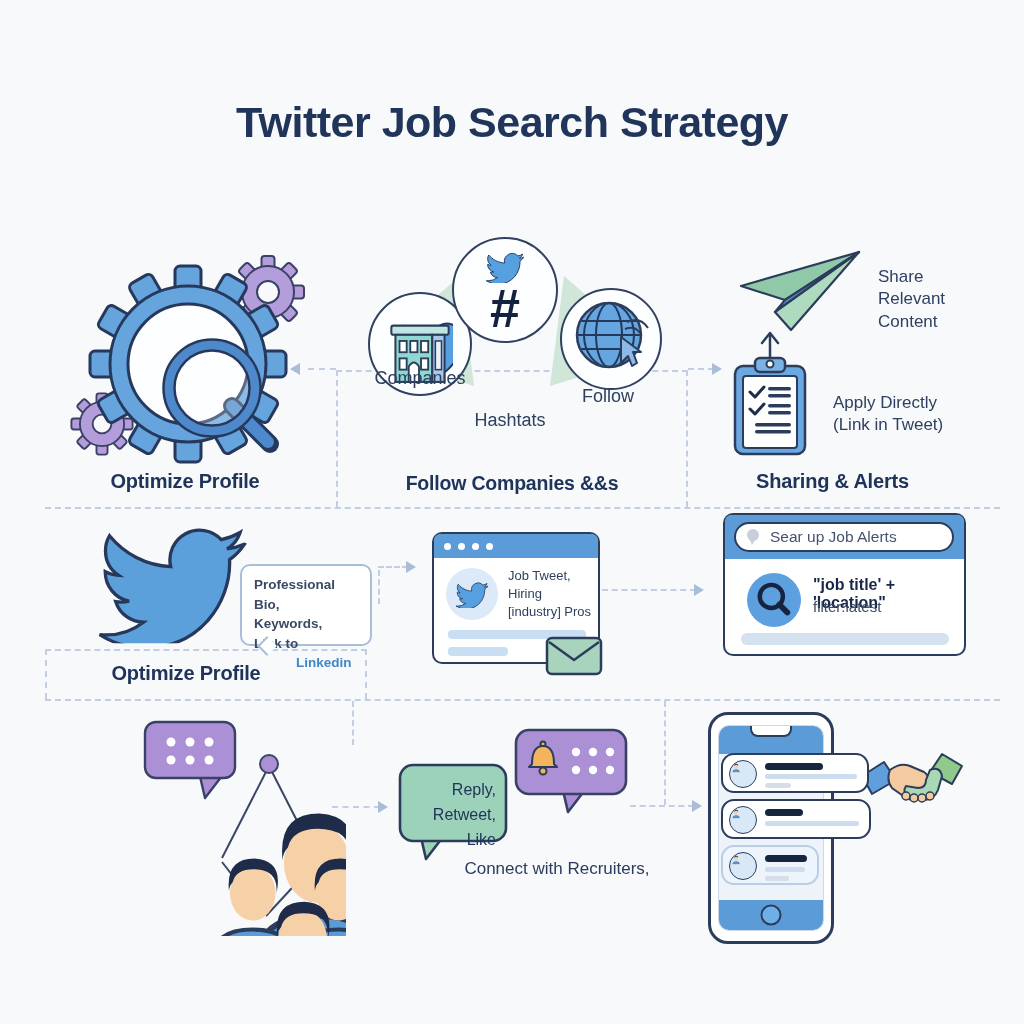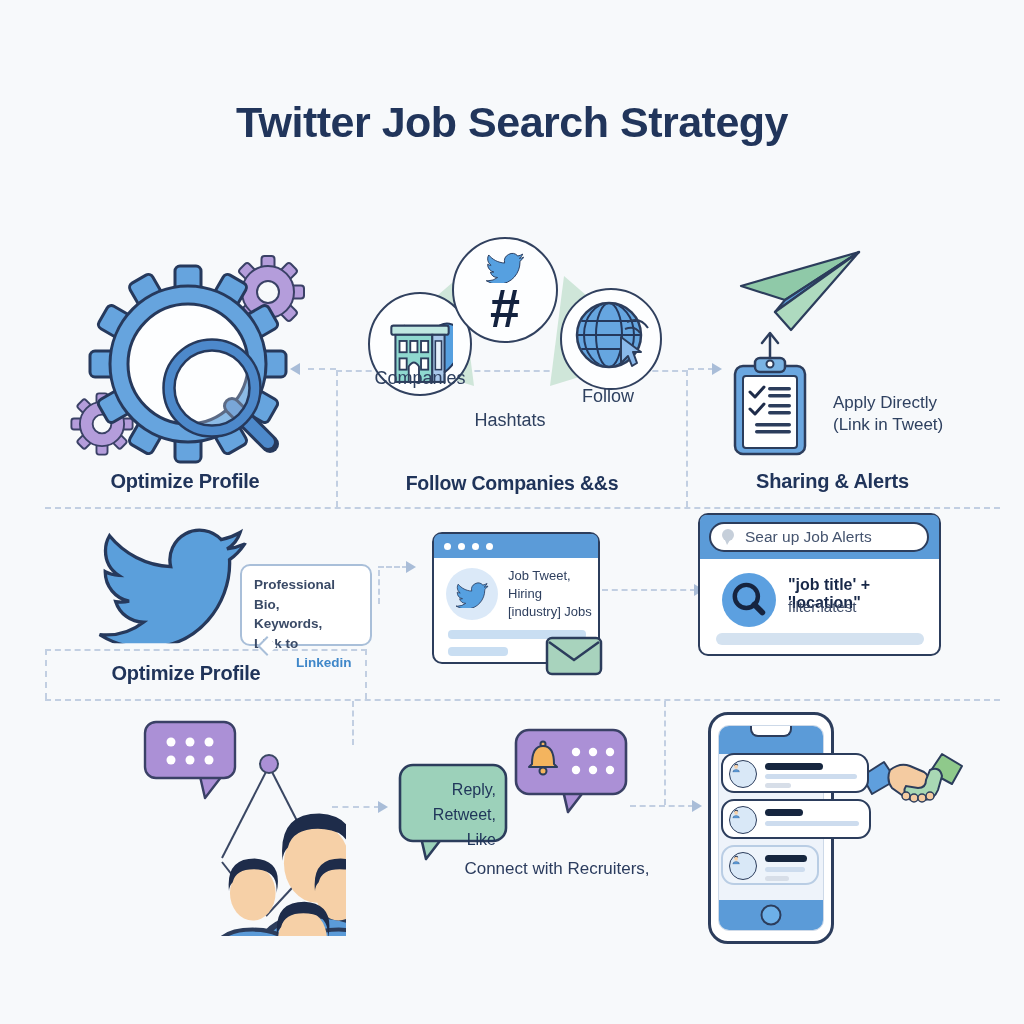--- a/index.html
+++ b/index.html
@@ -188,20 +188,25 @@
   <div class="lbl" style="left:360px;top:368px;width:120px;">Companies</div>
   <div class="lbl" style="left:548px;top:386px;width:120px;">Follow</div>
   <div class="lbl" style="left:455px;top:410px;width:110px;">Hashtats</div>
   <div class="cap" style="left:378px;top:472px;width:268px;font-size:19.5px;">Follow Companies &amp;&amp;s</div>
 
   <svg class="abs" style="left:733px;top:248px;" width="132" height="86" viewBox="0 0 132 86">
     <polygon points="126,4 8,38 52,52" fill="#8fc9a8" stroke="#2c3d5c" stroke-width="2.2" stroke-linejoin="round"></polygon>
     <polygon points="126,4 52,52 42,64" fill="#5b9bd8" stroke="#2c3d5c" stroke-width="2.2" stroke-linejoin="round"></polygon>
     <polygon points="126,4 42,64 58,82" fill="#aedabf" stroke="#2c3d5c" stroke-width="2.2" stroke-linejoin="round"></polygon>
   </svg>
+  <div class="abs txt" style="left:878px;top:266px;width:110px;">
+    <div>Share</div>
+    <div>Relevant</div>
+    <div>Content</div>
+  </div>
   <svg class="abs" style="left:757px;top:326px;" width="26" height="36" viewBox="0 0 26 36">
     <line x1="13" y1="34" x2="13" y2="9" stroke="#2c3d5c" stroke-width="2.5"></line>
     <polyline points="5,17 13,7 21,17" fill="none" stroke="#2c3d5c" stroke-width="2.5" stroke-linecap="round" stroke-linejoin="round"></polyline>
   </svg>
   <svg class="abs" style="left:731px;top:356px;" width="78" height="102" viewBox="0 0 78 102">
     <rect x="4" y="10" width="70" height="88" rx="8" fill="#6ba7e0" stroke="#2c3d5c" stroke-width="2.5"></rect>
     <rect x="12" y="20" width="54" height="72" rx="3" fill="#ffffff" stroke="#2c3d5c" stroke-width="2"></rect>
     <rect x="24" y="2" width="30" height="14" rx="5" fill="#7ab3e3" stroke="#2c3d5c" stroke-width="2.5"></rect>
     <circle cx="39" cy="8" r="3.5" fill="#fff" stroke="#2c3d5c" stroke-width="2"></circle>
     <path d="M19,36 l5,5 9,-10" stroke="#1e2c4a" stroke-width="3" fill="none" stroke-linecap="round" stroke-linejoin="round"></path>
@@ -238,32 +243,32 @@
       <span style="width:7px;height:7px;border-radius:50%;background:#fff;"></span>
     </div>
     <div style="position:absolute;left:12px;top:34px;width:52px;height:52px;border-radius:50%;background:#dbe9f8;display:flex;align-items:center;justify-content:center;">
       <svg width="34" height="28" viewBox="0 0 24 20">
           <use href="#sym-bird" fill="#56a0e0" stroke="#26395c" stroke-width="0.6"></use>
         </svg>
     </div>
     <div style="position:absolute;left:74px;top:33px;width:90px;font-size:13px;line-height:1.4;color:#2e3f5e;font-weight:500;">
       <div>Job Tweet,</div>
       <div>Hiring</div>
-      <div>[industry] Jobs</div>
+      <div>[industry] Pros</div>
     </div>
     <div class="bar blue-bar" style="left:14px;top:96px;width:138px;height:9px;"></div>
     <div class="bar blue-bar" style="left:14px;top:113px;width:60px;height:9px;"></div>
     <div class="bar blue-bar" style="left:112px;top:113px;width:32px;height:9px;"></div>
   </div>
   <svg class="abs" style="left:545px;top:636px;" width="58" height="40" viewBox="0 0 58 40">
     <rect x="2" y="2" width="54" height="36" rx="5" fill="#a8d3bd" stroke="#2c3d5c" stroke-width="2.5"></rect>
     <path d="M4,6 L29,24 L54,6" stroke="#2c3d5c" stroke-width="2.5" fill="none"></path>
   </svg>
 
-  <div class="abs" style="left:698px;top:513px;width:243px;height:143px;background:#fff;border:2.5px solid #2c3d5c;border-radius:10px;">
+  <div class="abs" style="left:723px;top:513px;width:243px;height:143px;background:#fff;border:2.5px solid #2c3d5c;border-radius:10px;">
     <div style="position:absolute;left:0;top:0;right:0;height:44px;background:#5b9bd8;border-radius:6px 6px 0 0;">
       <div style="position:absolute;left:9px;top:7px;width:220px;height:30px;background:#fff;border:2px solid #2c3d5c;border-radius:15px;display:flex;align-items:center;padding-left:9px;">
         <svg width="17" height="18" viewBox="0 0 17 18">
           <circle cx="8" cy="7" r="6" fill="#c6cfda"></circle>
             <path d="M5,12 L7,17 L10,12 Z" fill="#c6cfda"></path>
         </svg>
         <span style="margin-left:8px;font-size:15.5px;color:#44536e;">Sear up Job Alerts</span>
       </div>
     </div>
     <div style="position:absolute;left:22px;top:58px;width:54px;height:54px;border-radius:50%;background:#5ca0e0;display:flex;align-items:center;justify-content:center;">

